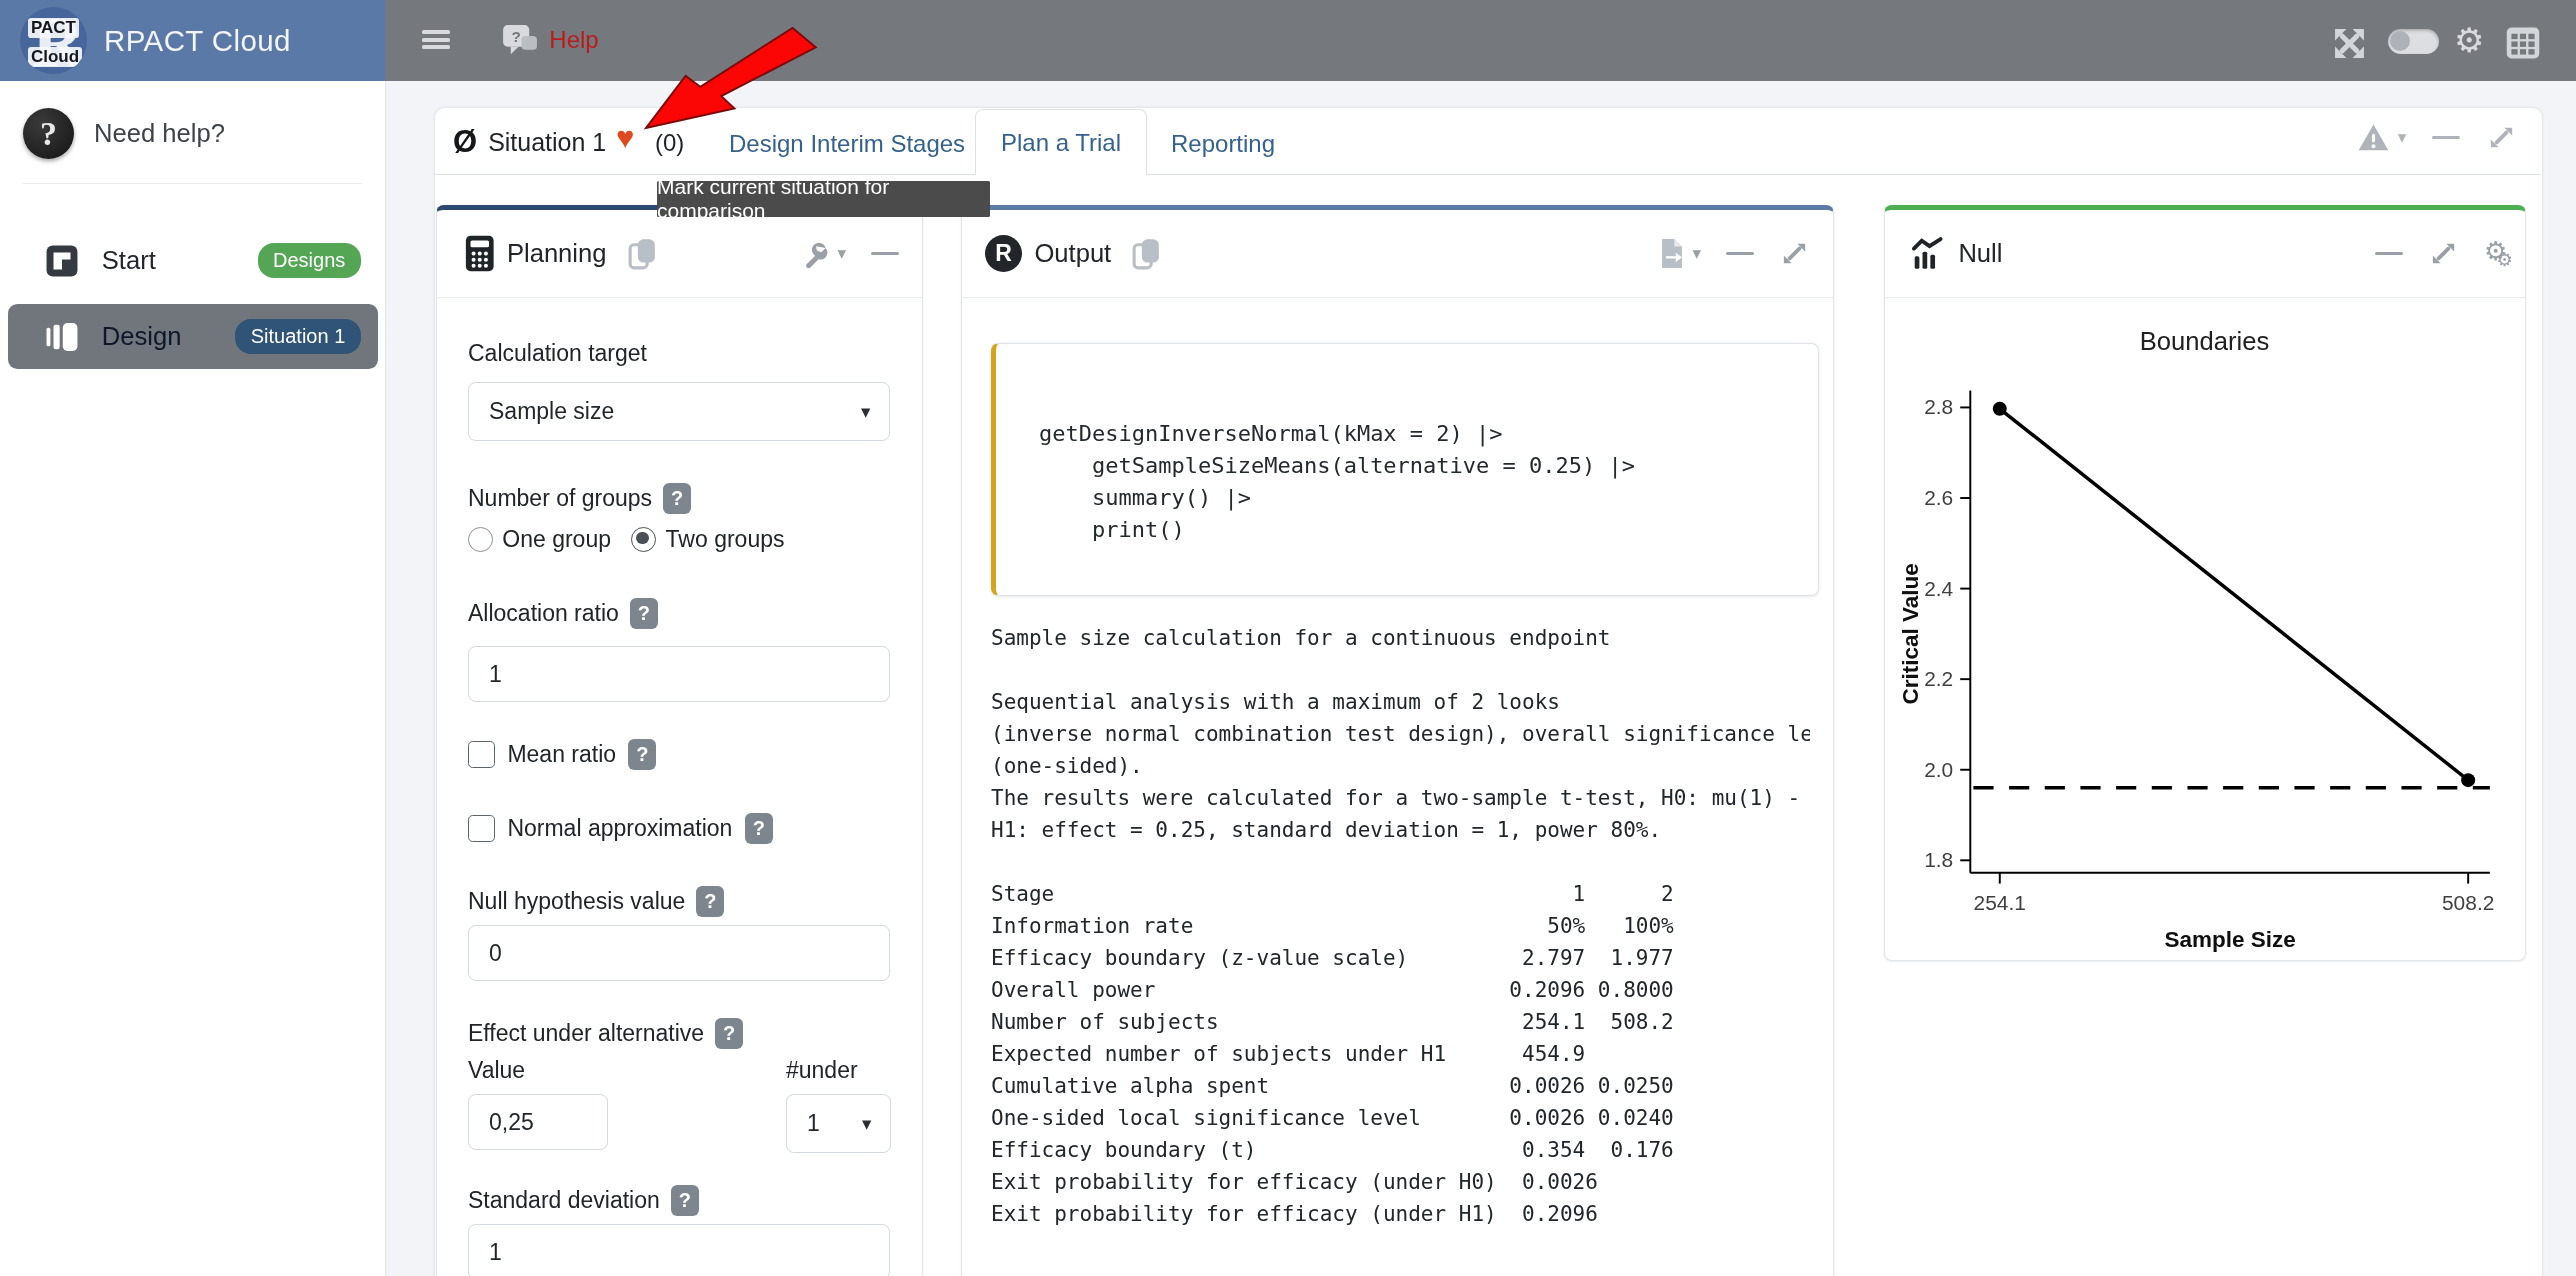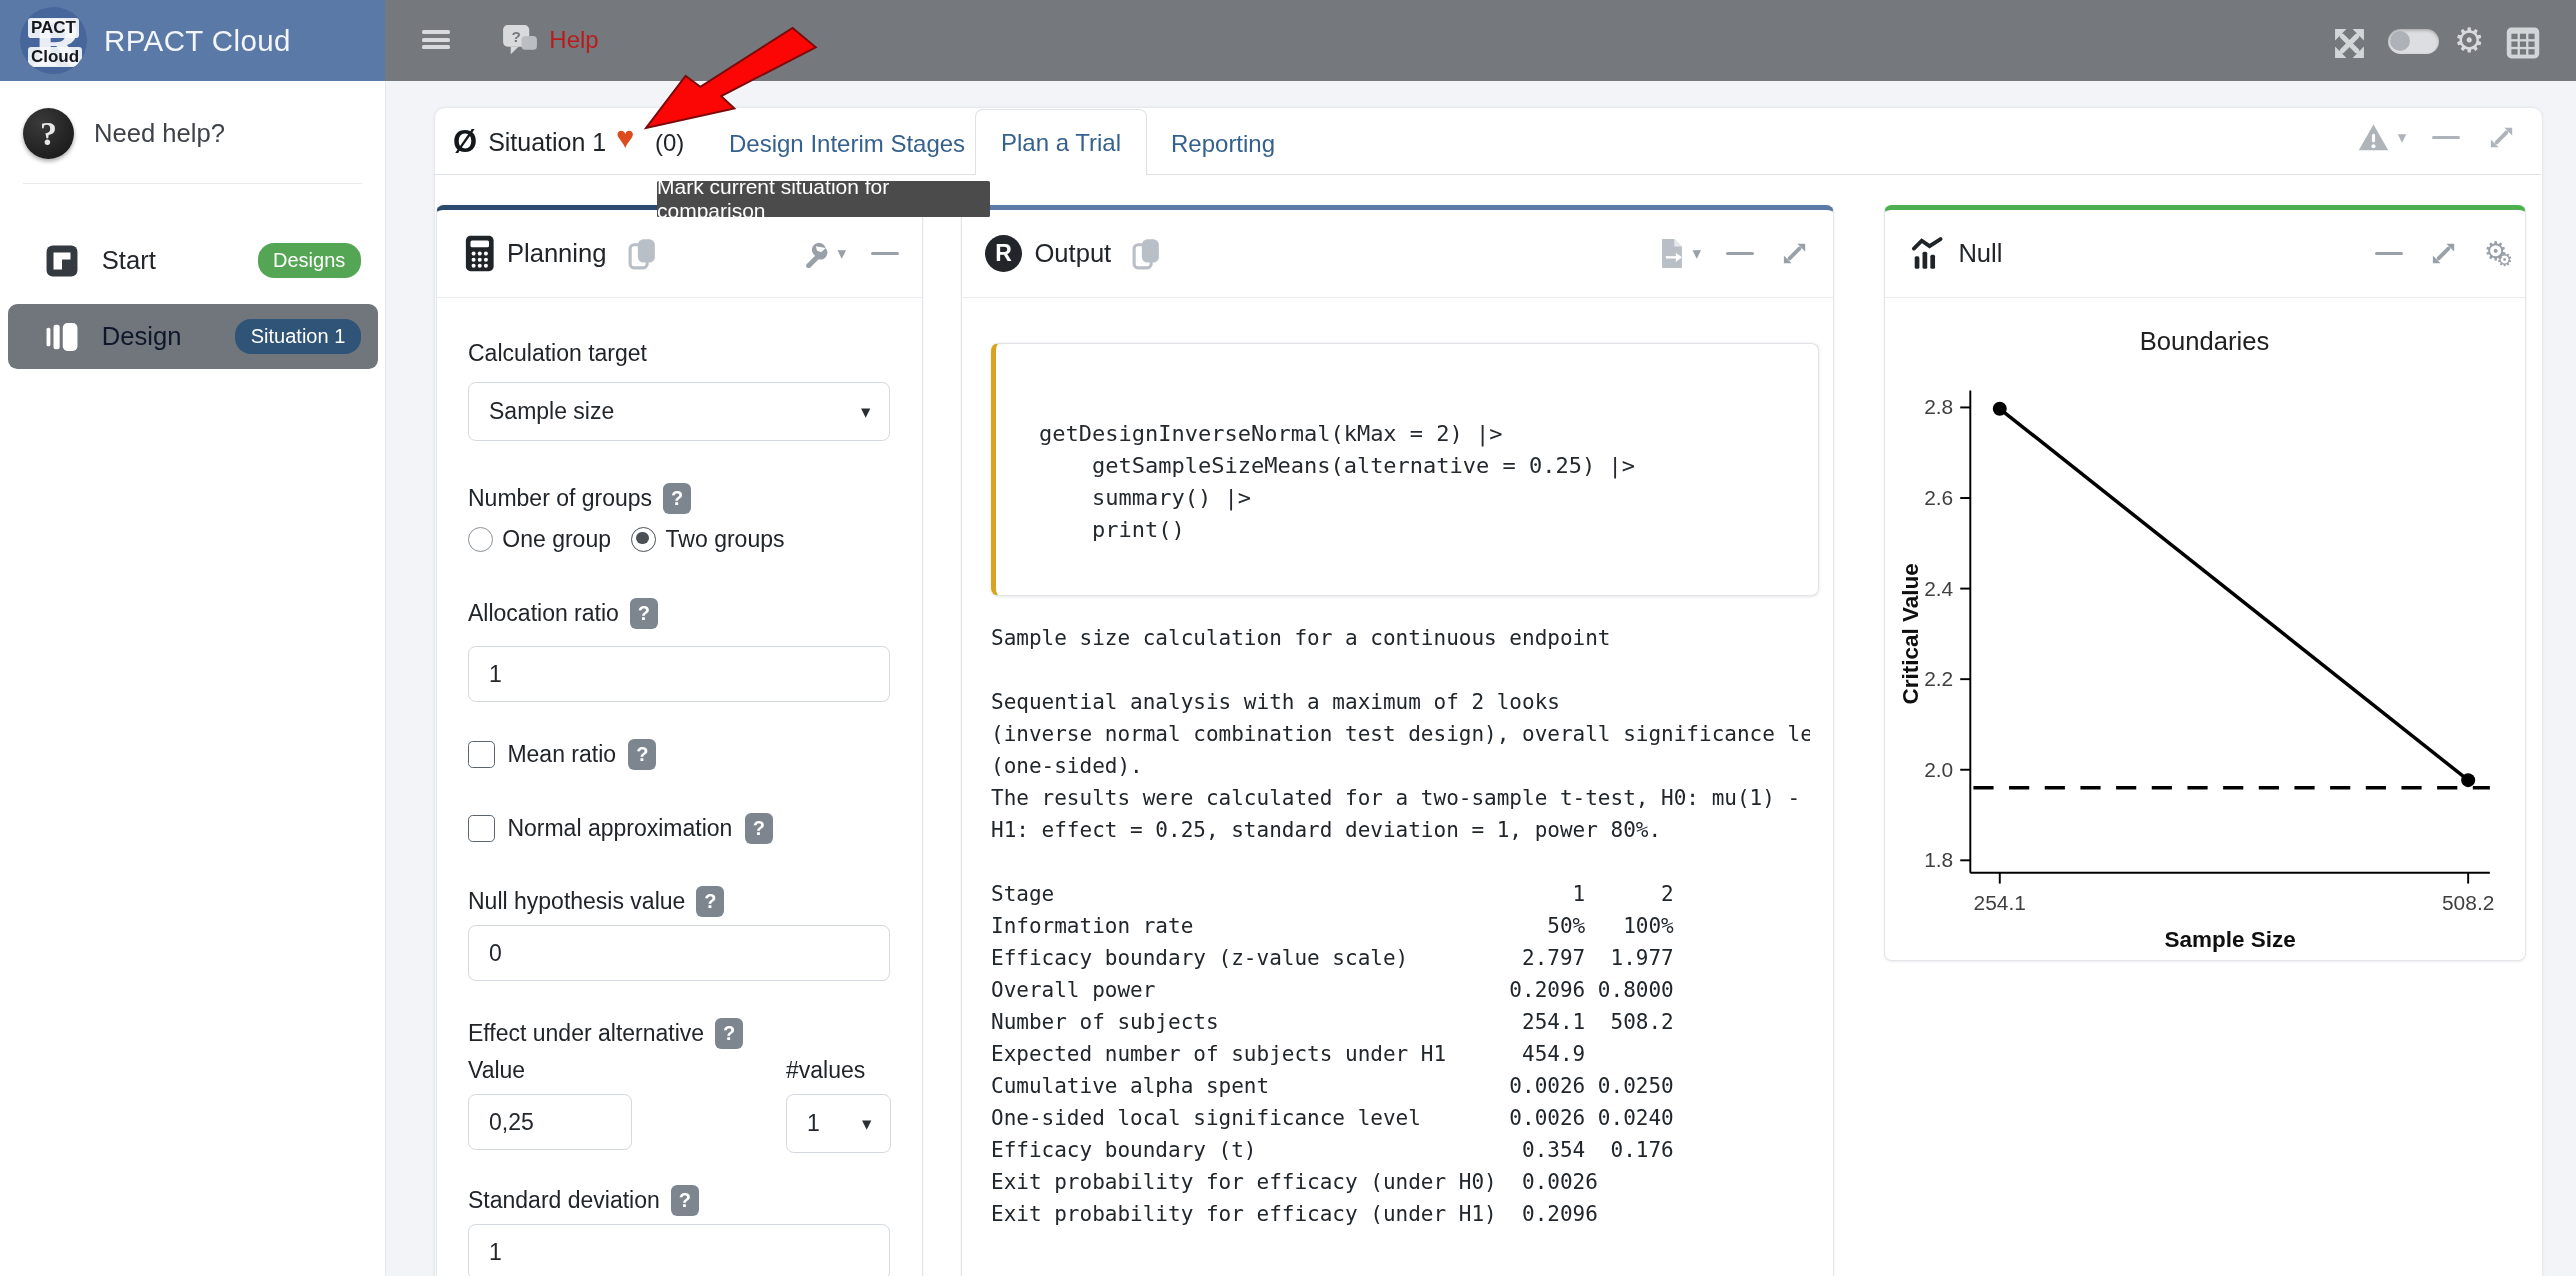--- a/index.html
+++ b/index.html
@@ -296,23 +296,23 @@
     <input class="t-input" style="top: 715px; width: 422px;" readonly="" value="0">
 
     <div class="f-label" style="top:808px;">
       <span>Effect under alternative</span>
       <span class="help-badge">?</span>
     </div>
     <div class="f-label" style="top:847px;">
       <span>Value</span>
     </div>
     <div class="f-label" style="left:349px;top:847px;">
-      <span>#values</span>
-    </div>
-    <input class="t-input" style="top: 884px; width: 164px;" readonly="" value="0,25">
+      <span>#under</span>
+    </div>
+    <input class="t-input" style="top: 884px; width: 140px;" readonly="" value="0,25">
     <div class="selbox" style="left:349px;top:884px;width:105px;">
       <span class="val">1</span>
       <span class="sc">▾</span>
     </div>
 
     <div class="f-label" style="top:975px;">
       <span>Standard deviation</span>
       <span class="help-badge">?</span>
     </div>
     <input class="t-input" style="top: 1014px; width: 422px;" readonly="" value="1">

